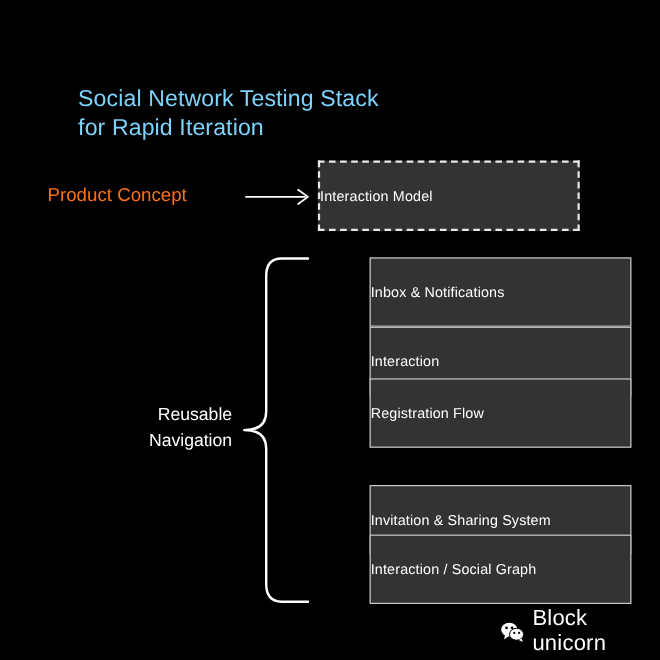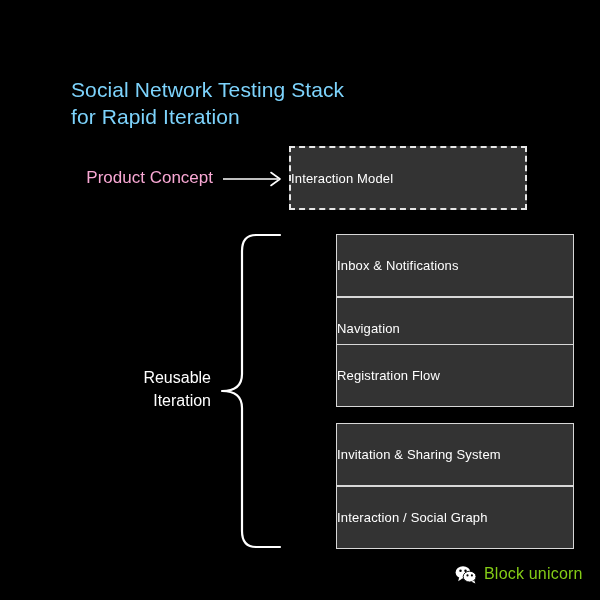--- a/index.html
+++ b/index.html
@@ -34,22 +34,22 @@
     white-space: pre-line;
     margin-top: 20px;
   }
 
   
   .label-product {
     position: absolute;
     left: 0px;
     top: 167px;
     width: 213px;
-    text-align: right;
-    color: #f9a8d4;
+    text-align: center;
+    color: #f97316;
     font-size: 17px;
     font-weight: 400;
     line-height: 22px;
   }
   .label-reusable {
     position: absolute;
     left: 0px;
     top: 366px;
     width: 211px;
     text-align: right;
@@ -114,22 +114,22 @@
     display: flex;
     align-items: center;
     gap: 7px;
   }
   .wechat-icon {
     width: 22px;
     height: 19px;
     flex: 0 0 auto;
   }
   .footer-text {
-    color: #84cc16;
-    font-size: 16px;
+    color: #ffffff;
+    font-size: 20px;
     font-weight: 400;
     letter-spacing: 0.2px;
   }
 </style>
 </head>
 <body>
 
 <div class="canvas">
 
   <div class="title">Social Network Testing Stack
@@ -140,36 +140,36 @@
   <svg class="arrow" viewBox="0 0 66 22">
     <line x1="2" y1="11" x2="57" y2="11" stroke="#ffffff" stroke-width="1.6"></line>
     <polyline points="50,4.5 59,11 50,17.5" fill="none" stroke="#ffffff" stroke-width="1.6" stroke-linecap="round" stroke-linejoin="round"></polyline>
   </svg>
 
   <div class="box box-concept">
     <span>Interaction Model</span>
   </div>
 
   <div class="label-reusable">Reusable
-Iteration</div>
+Navigation</div>
 
   <svg class="brace" viewBox="0 0 66 318" preserveAspectRatio="none">
     <path d="M 62 3 L 38 3 Q 24 3 24 19 L 24 142 Q 24 159 4 159 Q 24 159 24 176 L 24 299 Q 24 315 38 315 L 62 315" fill="none" stroke="#ffffff" stroke-width="2.2" stroke-linecap="round" stroke-linejoin="round"></path>
   </svg>
 
   <div class="box box-component" style="top:234px">
     <span>Inbox &amp; Notifications</span>
   </div>
   <div class="box box-component" style="top:297px">
-    <span>Navigation</span>
+    <span>Interaction</span>
   </div>
   <div class="box box-component" style="top:344px">
     <span>Registration Flow</span>
   </div>
-  <div class="box box-component" style="top:423px">
+  <div class="box box-component" style="top:441px">
     <span>Invitation &amp; Sharing System</span>
   </div>
   <div class="box box-component" style="top:486px">
     <span>Interaction / Social Graph</span>
   </div>
 
   <div class="footer">
     <svg class="wechat-icon" viewBox="0 0 22 19">
       <ellipse cx="8" cy="7.4" rx="7.4" ry="6.2" fill="#ffffff"></ellipse>
       <polygon points="4.2,12 3.2,16.2 7.4,13.6" fill="#ffffff"></polygon>

